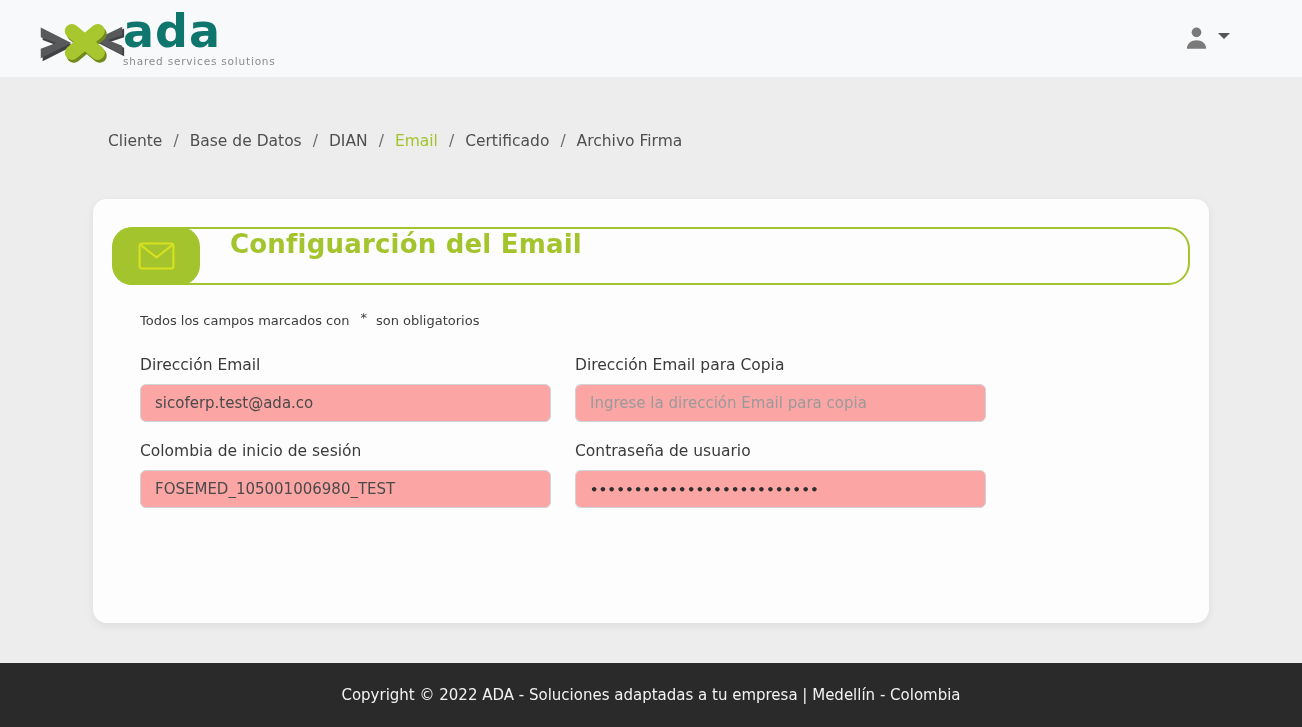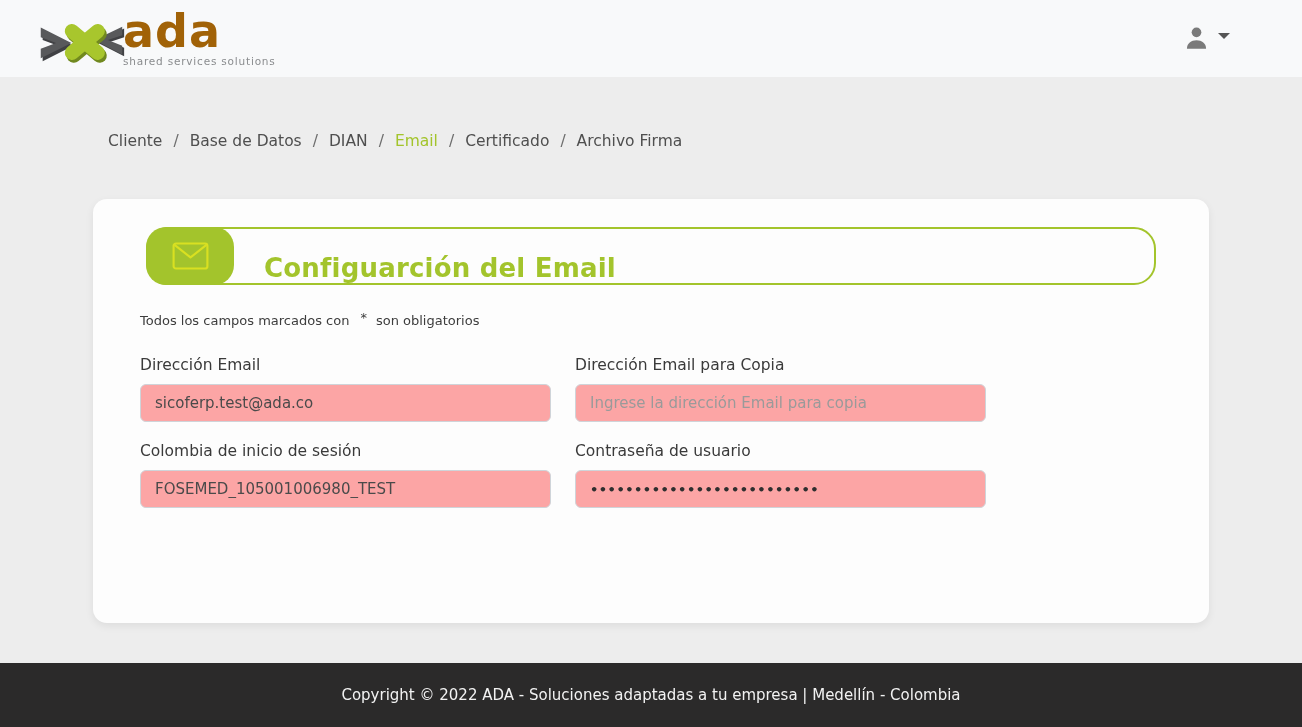--- a/index.html
+++ b/index.html
@@ -18,21 +18,21 @@
     align-items: center;
     justify-content: space-between;
     padding: 0 72px 0 35px;
   }
   .logo { display: flex; align-items: flex-start; }
   .logo-icon { width: 92px; height: 60px; margin-top: 4px; }
   .logo-text-block { margin-left: -4px; margin-top: 2px; }
   .logo-word {
     font-size: 46px;
     font-weight: 700;
-    color: #a16207;
+    color: #0f766e;
     letter-spacing: 1px;
     line-height: 44px;
     display: block;
   }
   .logo-tagline {
     display: block;
     font-size: 10.5px;
     color: #8a8c8e;
     letter-spacing: 0.8px;
     margin-top: 2px;
@@ -71,28 +71,28 @@
   .card {
     width: 1116px;
     height: 424px;
     margin: 49px 0 0 93px;
     background: #fdfdfd;
     border-radius: 14px;
     box-shadow: 0 3px 8px rgba(0,0,0,0.07);
   }
   .panel-header {
     position: relative;
-    margin: 0 53px;
+    margin: 0 19px;
     top: 28px;
     height: 58px;
     border: 2px solid #a3c42c;
     border-radius: 22px;
     background: #fdfdfd;
     display: flex;
-    align-items: flex-end;
+    align-items: flex-start;
   }
   .panel-icon-box {
     position: absolute;
     left: -2px; top: -2px;
     width: 88px;
     height: 58px;
     background: #a3c42c;
     border-radius: 20px;
     display: flex;
     align-items: center;

